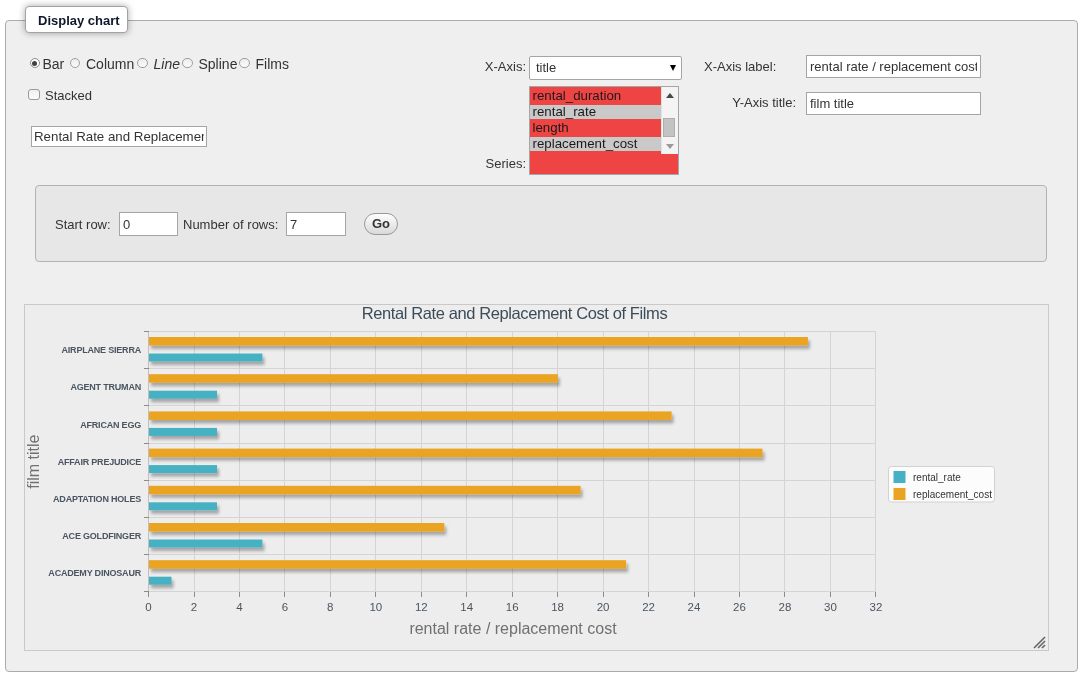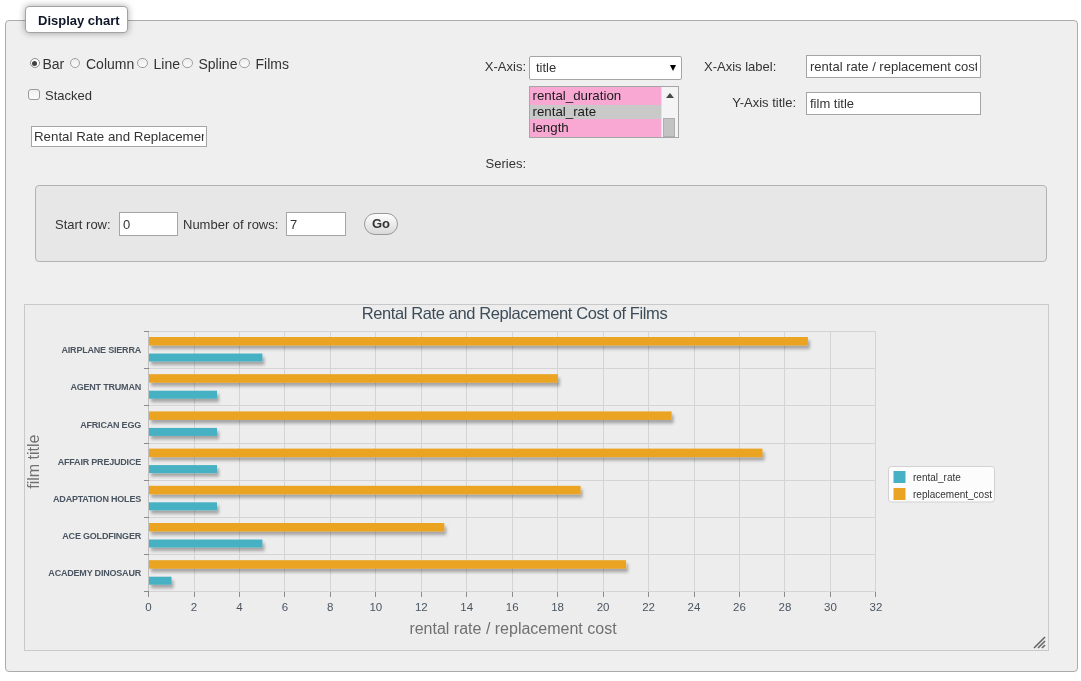--- a/index.html
+++ b/index.html
@@ -12,37 +12,37 @@
 
 <div class="abs" style="left:25px;top:6px;width:103px;height:27px;background:#fff;border:1px solid #a3a3a3;border-radius:4px;box-shadow:0 0 7px rgba(0,0,0,0.35);"></div>
 <div class="abs" style="left:38px;top:13px;font-size:13px;font-weight:bold;color:#0f172a;">Display chart</div>
 
 <div class="abs" style="left:29.5px;top:57.8px;width:10.5px;height:10.5px;border:1px solid #8f8f8f;border-radius:50%;background:#fdfdfd;"></div>
 <div class="abs" style="left:32.2px;top:60.5px;width:5px;height:5px;border-radius:50%;background:#404040;"></div>
 <div class="lbl" style="left:42.5px;top:56px;font-size:14px;">Bar</div>
 <div class="abs" style="left:69.5px;top:57.8px;width:10.5px;height:10.5px;border:1px solid #9f9f9f;border-radius:50%;background:linear-gradient(#ececec,#fbfbfb);"></div>
 <div class="lbl" style="left:86px;top:56px;font-size:14px;">Column</div>
 <div class="abs" style="left:137px;top:57.8px;width:10.5px;height:10.5px;border:1px solid #9f9f9f;border-radius:50%;background:linear-gradient(#ececec,#fbfbfb);"></div>
-<div class="lbl" style="left:153.5px;top:56px;font-size:14px;">Line</div>
+<div class="lbl" style="left:153.5px;top:56px;font-size:14px;font-style:italic;">Line</div>
 <div class="abs" style="left:182px;top:57.8px;width:10.5px;height:10.5px;border:1px solid #9f9f9f;border-radius:50%;background:linear-gradient(#ececec,#fbfbfb);"></div>
 <div class="lbl" style="left:198.5px;top:56px;font-size:14px;">Spline</div>
 <div class="abs" style="left:239px;top:57.8px;width:10.5px;height:10.5px;border:1px solid #9f9f9f;border-radius:50%;background:linear-gradient(#ececec,#fbfbfb);"></div>
 <div class="lbl" style="left:255.5px;top:56px;font-size:14px;">Films</div>
 
 <div class="abs" style="left:28px;top:88.5px;width:11.5px;height:11.5px;border:1px solid #9a9a9a;border-radius:3px;background:linear-gradient(#f0f0f0,#fcfcfc);"></div>
 <div class="lbl" style="left:45px;top:88px;">Stacked</div>
 
 <input type="text" style="left: 31px; top: 126px; width: 176px; height: 21px; font-size: 13.3px; padding: 0px 2px;" value="Rental Rate and Replacement Cost of Films">
 
 <div class="lbl" style="left:444px;top:59px;width:82px;text-align:right;">X-Axis:</div>
 <div class="abs" style="left:529px;top:56px;width:153px;height:24px;background:#fff;border:1px solid #a5a5a5;border-radius:2px;"></div>
 <div class="lbl" style="left:536px;top:59.5px;">title</div>
 <div class="abs" style="left:669.5px;top:64.5px;width:0;height:0;border-left:3.3px solid transparent;border-right:3.3px solid transparent;border-top:6.5px solid #000;"></div>
 
-<div class="abs" style="left:528.5px;top:85.5px;width:150px;height:52px;background:#f9a8d4;border:1px solid #a5a5a5;overflow:hidden;">
+<div class="abs" style="left:528.5px;top:85.5px;width:150px;height:89px;background:#ef4444;border:1px solid #a5a5a5;overflow:hidden;">
   <div style="position:absolute;left:0;top:18.5px;width:131px;height:14px;background:#c9c9c9;"></div>
   <div style="position:absolute;left:0;top:50.5px;width:131px;height:14px;background:#c9c9c9;"></div>
   <div style="position:absolute;left:3px;top:1.5px;font-size:13.3px;line-height:15px;color:#1a1a1a;">rental_duration</div>
   <div style="position:absolute;left:3px;top:17.5px;font-size:13.3px;line-height:15px;color:#1a1a1a;">rental_rate</div>
   <div style="position:absolute;left:3px;top:33.5px;font-size:13.3px;line-height:15px;color:#1a1a1a;">length</div>
   <div style="position:absolute;left:3px;top:49.5px;font-size:13.3px;line-height:15px;color:#1a1a1a;">replacement_cost</div>
   <div style="position:absolute;right:0;top:0;width:16.5px;height:67.5px;background:#f4f4f4;border-left:1px solid #e2e2e2;"></div>
   <div style="position:absolute;right:4px;top:6.5px;width:0;height:0;border-left:4.5px solid transparent;border-right:4.5px solid transparent;border-bottom:5.5px solid #484848;"></div>
   <div style="position:absolute;right:2.5px;top:31.5px;width:12.5px;height:19px;background:#c3c3c3;border:1px solid #aeaeae;"></div>
   <div style="position:absolute;right:4px;top:57px;width:0;height:0;border-left:4.5px solid transparent;border-right:4.5px solid transparent;border-top:5.5px solid #9a9a9a;"></div>

